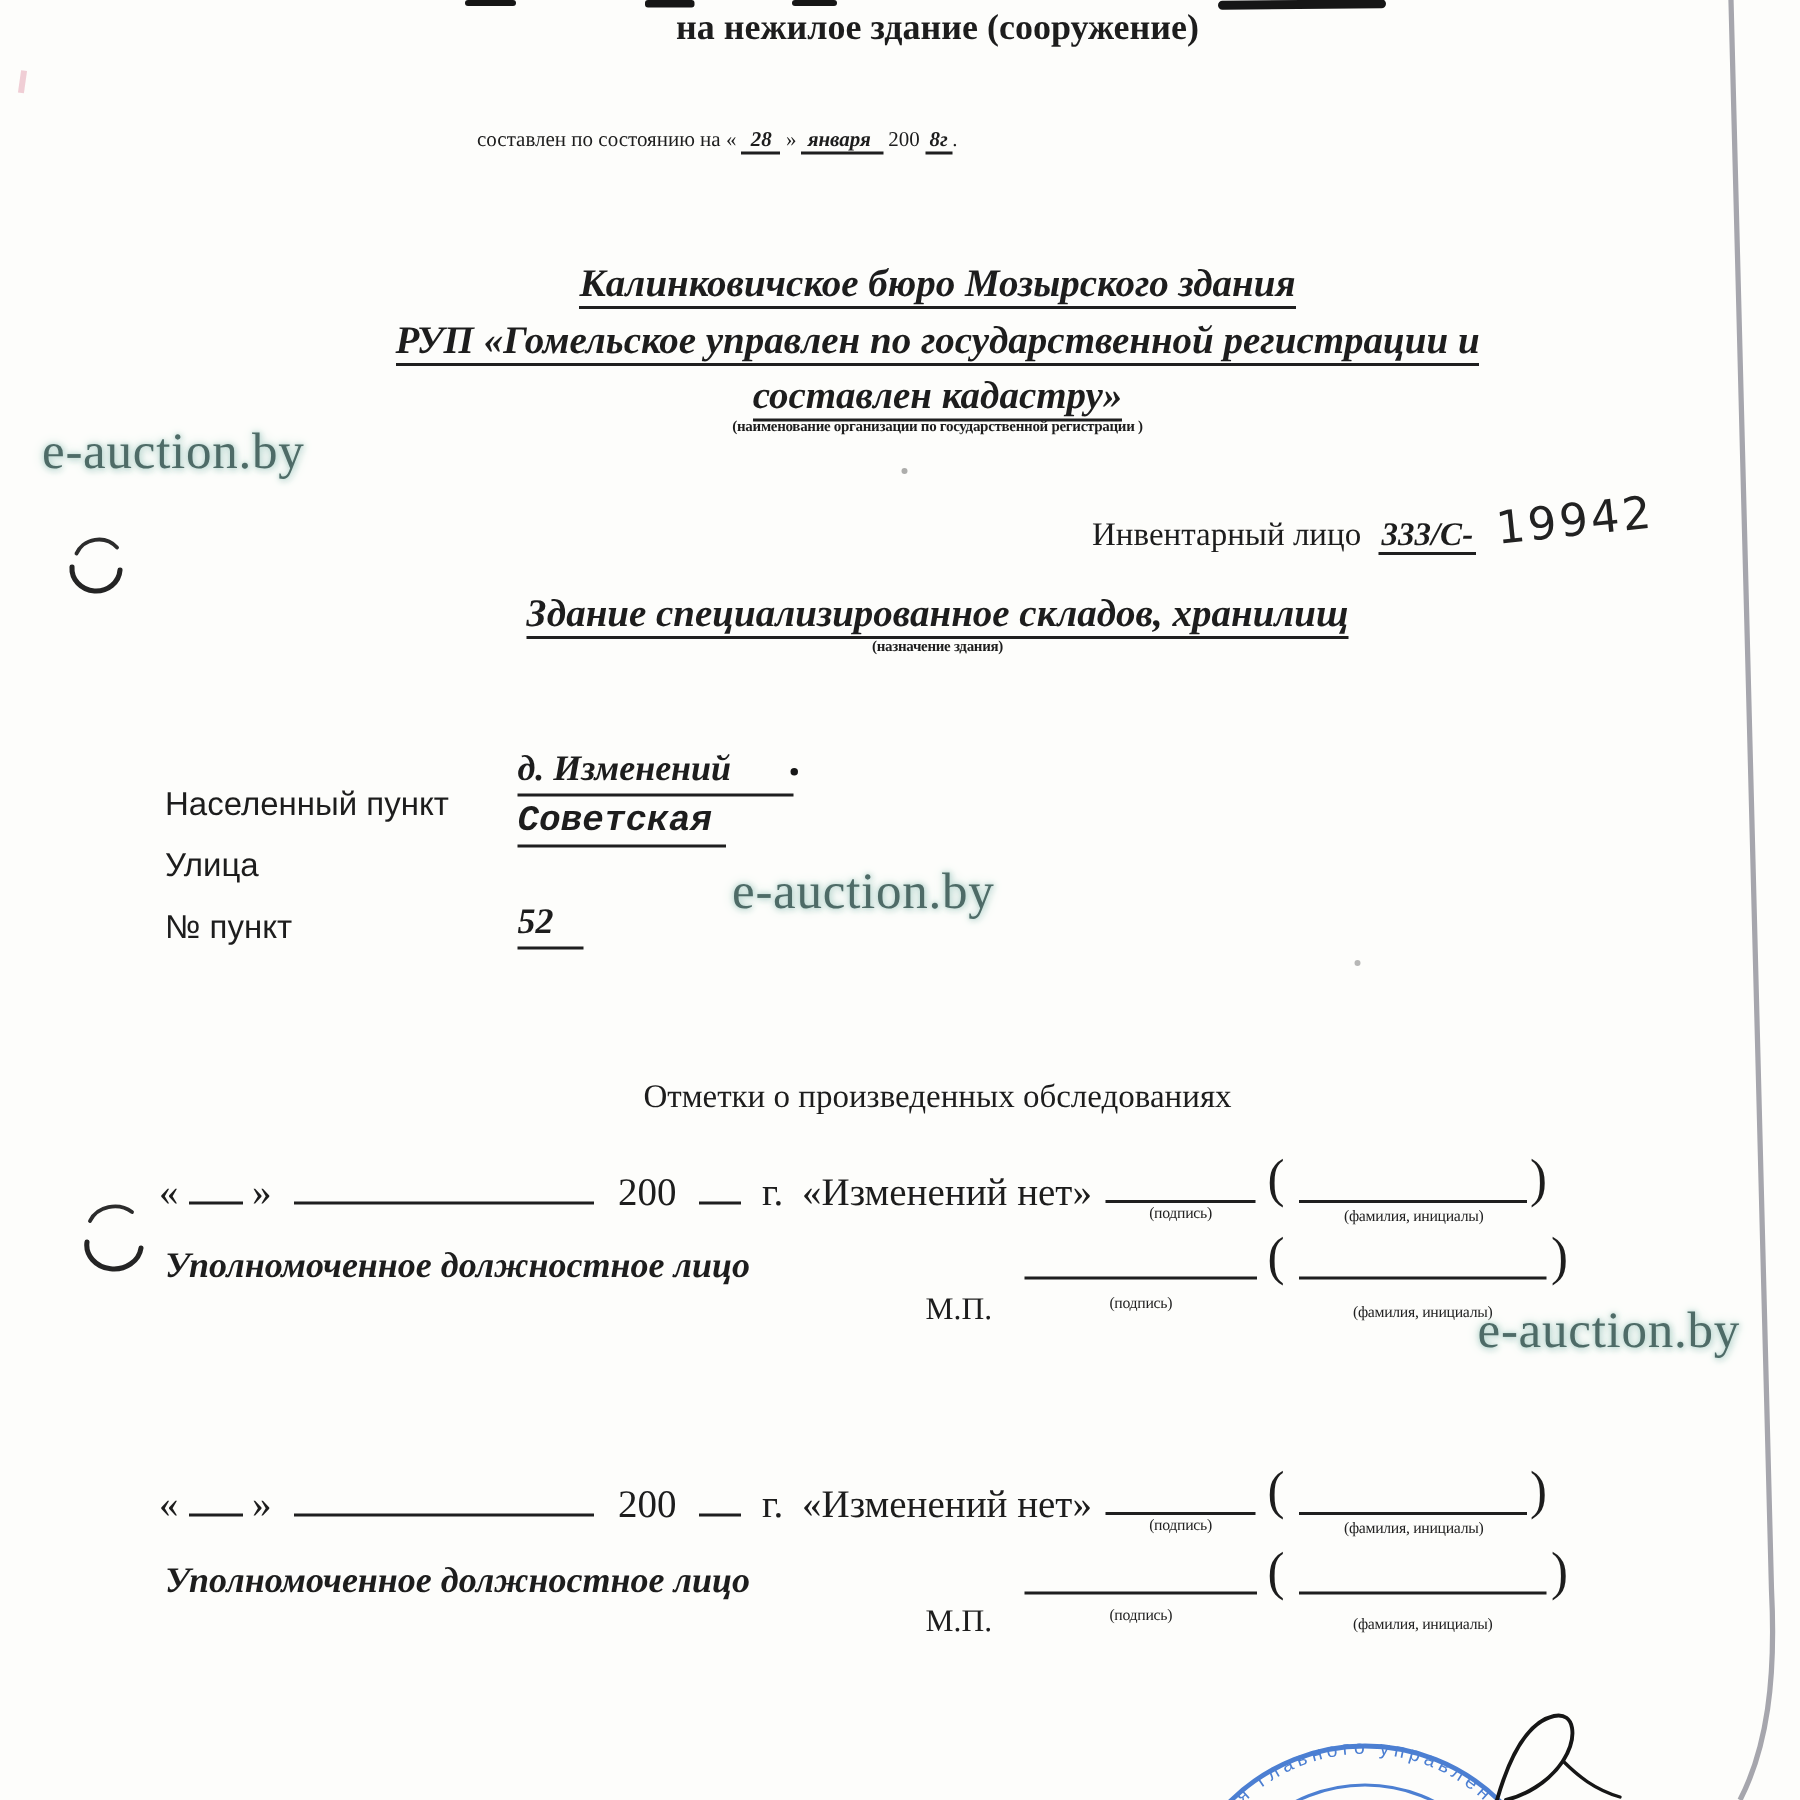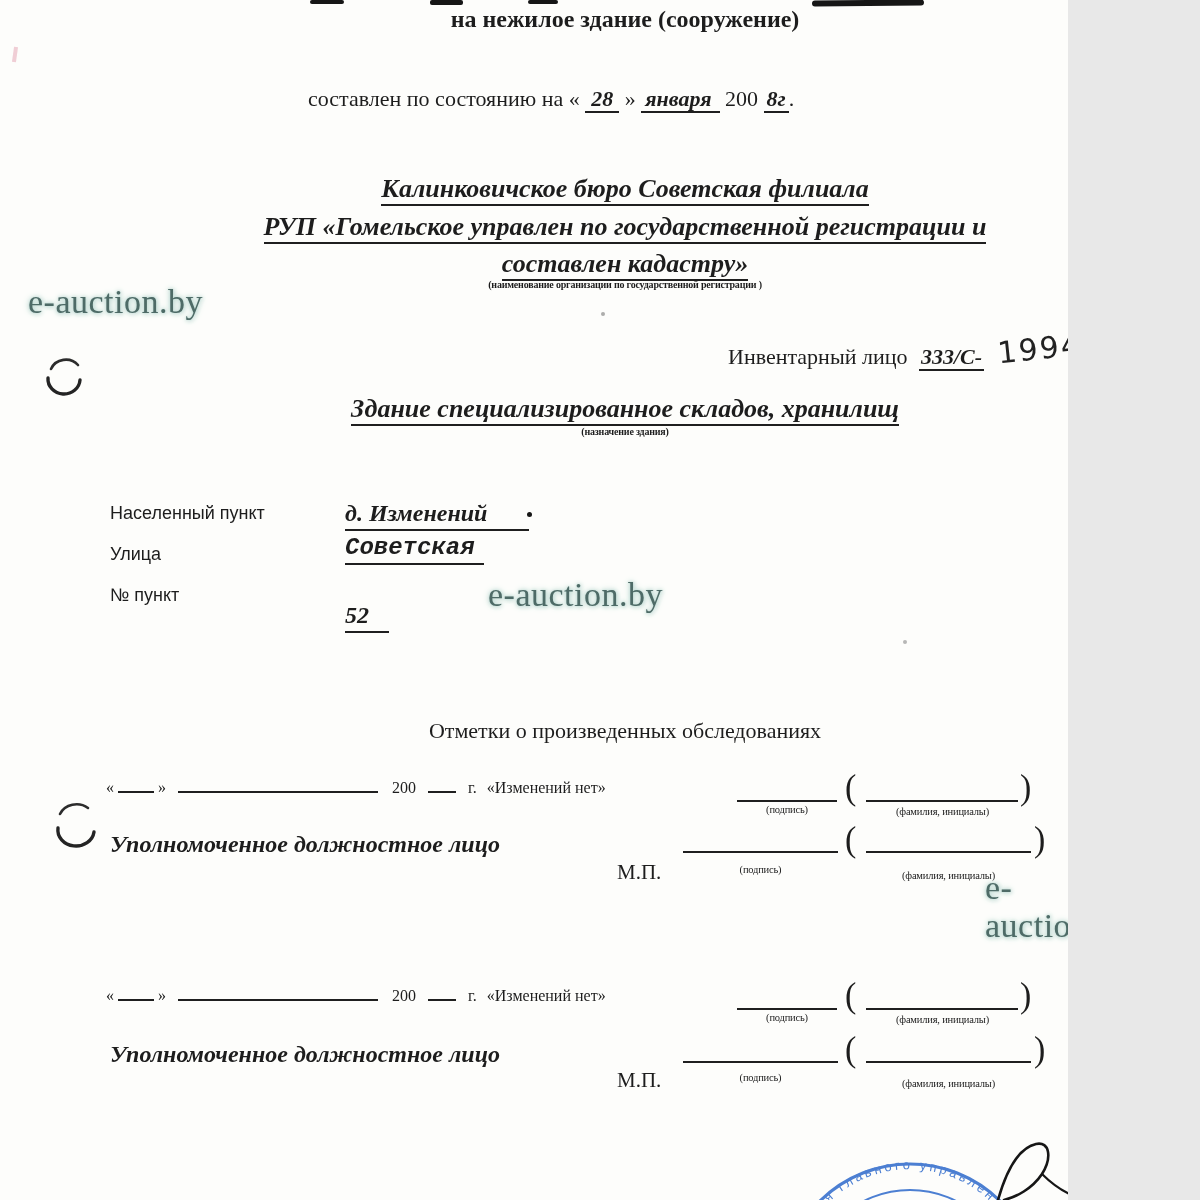--- a/index.html
+++ b/index.html
@@ -1,17 +1,17 @@
 <!DOCTYPE html>
 <html><head>
 <meta charset="utf-8">
 <style>
   html,body{margin:0;padding:0;background:#e8e8e8;}
   #page{
-    position:relative; width:1068px; height:1200px; overflow:hidden;
+    position:relative; width:1200px; height:1200px; overflow:hidden;
     background:#fdfdfb; color:#1d1d1d;
     font-family:"Liberation Serif", serif;
   }
   .abs{position:absolute;}
   .sans{font-family:"Liberation Sans", sans-serif;}
   .bi{font-weight:bold; font-style:italic;}
   .b{font-weight:bold;}
   .center{left:-25px; width:1300px; text-align:center;}
   .ul{border-bottom:2px solid #1f1f1f; padding-bottom:1px;}
   .blank{display:inline-block; border-bottom:2px solid #1f1f1f; height:1em; vertical-align:baseline;}
@@ -23,52 +23,52 @@
     color:#4e6b67;
     text-shadow:0 0 2px #c4ddd7, 0 0 5px #c4ddd7, 0 0 9px #cfe4de, 1px 1px 4px #c4ddd7;
     letter-spacing:0.5px;
   }
   .artifact{position:absolute; background:#161616;}
   .handwritten{
     display:inline-block; font-family:"DejaVu Sans", sans-serif; font-size:30px;
     letter-spacing:2px; transform:rotate(-6deg) translateY(-6px); color:#222;
     font-weight:400;
   }
-  .mainline{white-space:nowrap; font-size:16px;}
+  .mainline{white-space:nowrap; font-size:26px;}
   .official{font-size:24px; white-space:nowrap;}
-  .addr-label{font-size:18px;}
+  .addr-label{font-size:22px;margin-top:20px;}
   .addr-value{font-size:24px;}
 </style>
 </head>
 <body>
 
 <div id="page">
 
   <div class="artifact" style="left:310px;top:0;width:34px;height:4px;border-radius:2px;"></div>
   <div class="artifact" style="left:430px;top:0;width:33px;height:5px;border-radius:2px;"></div>
   <div class="artifact" style="left:528px;top:0;width:30px;height:4px;border-radius:2px;"></div>
   <div class="artifact" style="left:812px;top:0;width:112px;height:6px;border-radius:3px;transform:rotate(-0.5deg);"></div>
   <div class="artifact" style="left:13px;top:47px;width:4px;height:15px;background:#e9b9c4;opacity:.7;transform:rotate(8deg);"></div>
   <div class="artifact" style="left:601px;top:312px;width:4px;height:4px;border-radius:50%;opacity:.35;"></div>
   <div class="artifact" style="left:903px;top:640px;width:4px;height:4px;border-radius:50%;opacity:.3;"></div>
   <div class="artifact" style="left:527px;top:512px;width:5px;height:5px;border-radius:50%;"></div>
 
   <div class="abs center b" style="top:6px;font-size:24px;">на нежилое здание (сооружение)</div>
 
-  <div class="abs" style="left:308px;top:86px;font-size:22px;white-space:nowrap;">
+  <div class="abs" style="left:318px;top:86px;font-size:14px;white-space:nowrap;">
     <span>составлен по состоянию на «</span>
     <span class="bi ul" style="padding:0 6px;">28</span>
     <span>»</span>
     <span class="bi ul" style="padding:0 8px 0 4px;">января</span>
     <span>200</span>
     <span class="bi ul" style="padding:0 3px;">8г</span><span>.</span>
   </div>
 
   <div class="abs center" style="top:174px;font-size:26px;">
-    <span class="bi ul">Калинковичское бюро Советская филиала</span>
+    <span class="bi ul">Калинковичское бюро Мозырского здания</span>
   </div>
   <div class="abs center" style="top:212px;font-size:26px;">
     <span class="bi ul">РУП «Гомельское управлен по государственной регистрации и</span>
   </div>
   <div class="abs center" style="top:249px;font-size:26px;">
     <span class="bi ul">составлен кадастру»</span>
   </div>
   <div class="abs center b" style="top:279px;font-size:10px;letter-spacing:-0.2px;">(наименование организации по государственной регистрации )</div>
 
   <div class="watermark" style="left:28px;top:283px;">e-auction.by</div>

